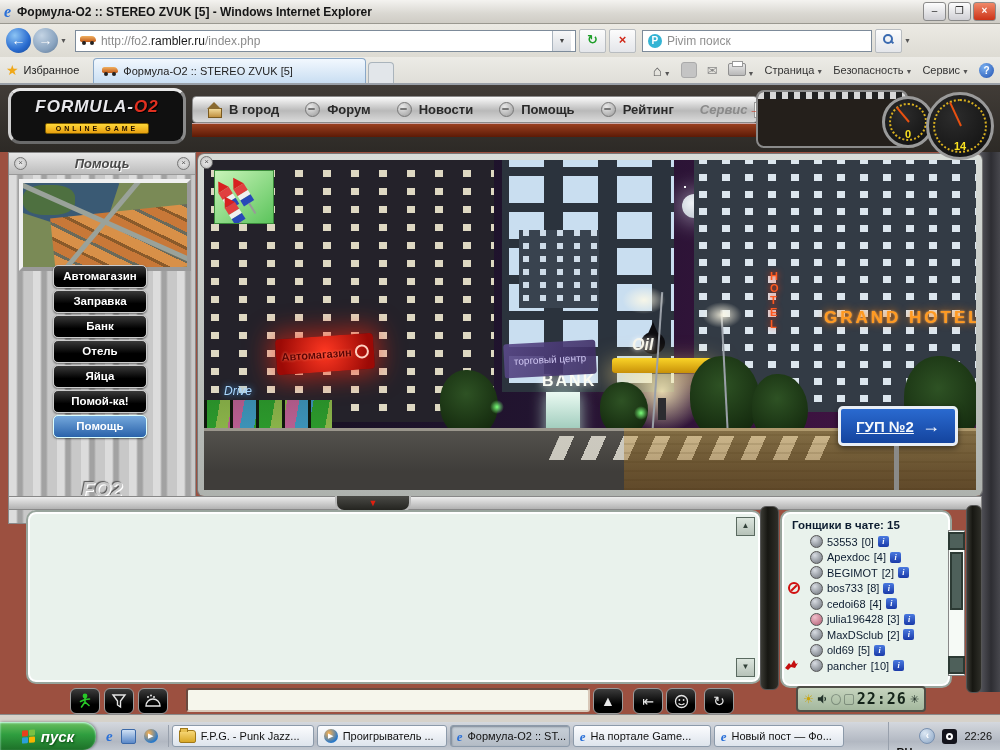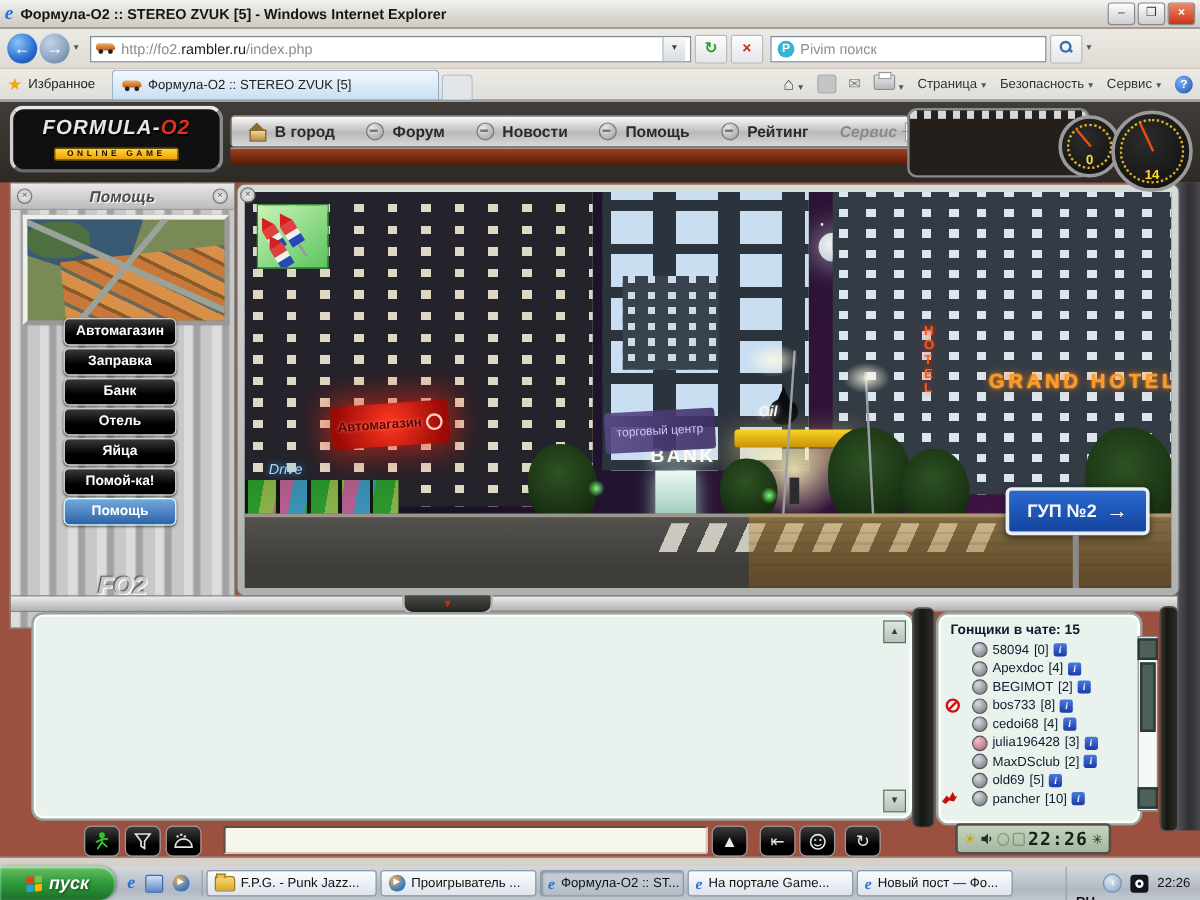--- a/index.html
+++ b/index.html
@@ -343,21 +343,21 @@
       </div>
 
       <div class="ab" style="left:0;top:240px;width:128px;height:92px;background:repeating-linear-gradient(100deg,#34b834 0 16px,#a8d858 16px 28px,#e070b0 28px 40px,#48b0e0 40px 54px);">
         <div class="ab" style="left:0;top:0;right:0;bottom:0;background:repeating-linear-gradient(90deg,#10180e 0 3px,transparent 3px 26px),linear-gradient(rgba(10,20,10,.25),rgba(10,20,10,.05));"></div>
       </div>
 
       <div class="ab" style="left:436px;top:164px;width:26px;height:30px;">
         <div class="ab" style="left:1px;top:8px;width:24px;height:22px;border-radius:50%;background:#0c0c10;"></div>
         <div class="ab" style="left:7px;top:-2px;border-left:6px solid transparent;border-right:6px solid transparent;border-bottom:14px solid #0c0c10;"></div>
       </div>
-      <span class="sign-text" style="left:428px;top:176px;font-size:12px;font-weight:bold;font-style:italic;color:#f6f6ee;text-shadow:0 0 5px #fff;">Oil</span>
+      <span class="sign-text" style="left:428px;top:176px;font-size:16px;font-weight:bold;font-style:italic;color:#f6f6ee;text-shadow:0 0 5px #fff;">Oil</span>
       <div class="ab" style="left:408px;top:198px;width:100px;height:15px;background:linear-gradient(#fad428,#c89008);border-radius:3px;box-shadow:0 8px 22px 4px rgba(255,225,130,.5);"></div>
       <div class="ab" style="left:414px;top:214px;width:88px;height:58px;background:radial-gradient(ellipse at 50% 30%,rgba(255,242,190,.85),rgba(255,242,190,0) 72%);"></div>
       <div class="ab" style="left:432px;top:236px;width:8px;height:22px;background:#2c2c30;box-shadow:22px 2px #2c2c30;"></div>
 
       <div class="tree" style="left:236px;top:210px;width:58px;height:68px;"></div>
       <div class="tree" style="left:396px;top:222px;width:48px;height:54px;"></div>
       <div class="tree" style="left:486px;top:196px;width:70px;height:84px;"></div>
       <div class="tree" style="left:548px;top:214px;width:56px;height:70px;"></div>
       <div class="tree" style="left:700px;top:196px;width:76px;height:92px;"></div>
 
@@ -368,42 +368,42 @@
       <div class="glow" style="left:286px;top:240px;width:14px;height:14px;background:radial-gradient(#7aff7a,rgba(80,255,80,0) 70%);"></div>
       <div class="glow" style="left:430px;top:246px;width:14px;height:14px;background:radial-gradient(#7aff7a,rgba(80,255,80,0) 70%);"></div>
 
       <div class="ab" style="left:0;top:268px;width:772px;height:62px;background:linear-gradient(#55534e,#3f3d3a 70%);">
         <div class="ab" style="left:0;top:0;width:100%;height:3px;background:#9a968c;"></div>
         <div class="ab" style="left:350px;top:8px;width:280px;height:24px;background:repeating-linear-gradient(90deg,rgba(235,232,220,.8) 0 15px,transparent 15px 32px);transform:skewX(-24deg);"></div>
         <div class="ab" style="left:420px;top:0;width:352px;height:62px;background:linear-gradient(rgba(212,160,60,.38),rgba(130,86,26,.5)),repeating-linear-gradient(0deg,rgba(0,0,0,.14) 0 2px,transparent 2px 9px);"></div>
       </div>
 
       <div class="ab" style="left:634px;top:246px;width:120px;height:40px;background:linear-gradient(#2a6ad0,#14449e);border:3px solid #e8eef6;border-radius:5px;box-sizing:border-box;display:flex;align-items:center;justify-content:center;gap:8px;box-shadow:0 2px 6px #0008;">
-        <span style="font-size:15px;font-weight:bold;color:#f4f8fc;">ГУП №2</span>
+        <span style="font-size:15px;font-weight:bold;color:#f4f8fc;text-decoration:underline;">ГУП №2</span>
         <span style="color:#fff;font-weight:bold;font-size:18px;line-height:10px;">→</span>
       </div>
       <div class="ab" style="left:690px;top:286px;width:5px;height:44px;background:#8a8a88;"></div>
     </div>
     <span class="xcirc ab" style="left:2px;top:2px;">×</span>
   </div>
 
   <div class="ab divband"></div>
   <div class="ab divtab">▼</div>
 
   <div class="ab panel" style="left:26px;top:510px;width:732px;height:170px;">
     <span class="scrbtn" style="right:5px;top:5px;">▲</span>
     <span class="scrbtn" style="right:5px;bottom:5px;">▼</span>
   </div>
   <div class="ab grip" style="left:760px;top:506px;width:17px;height:182px;"></div>
 
   <div class="ab panel" style="left:780px;top:510px;width:168px;height:174px;overflow:hidden;">
     <div class="chat-head">Гонщики в чате: 15</div>
     <div class="urow">
       <span class="uava"></span>
-      <span>58094</span>
+      <span>53553</span>
         <span>[0]</span>
       <span class="uinfo">i</span>
     </div>
     <div class="urow">
       <span class="uava"></span>
       <span>Apexdoc</span>
         <span>[4]</span>
       <span class="uinfo">i</span>
     </div>
     <div class="urow">

